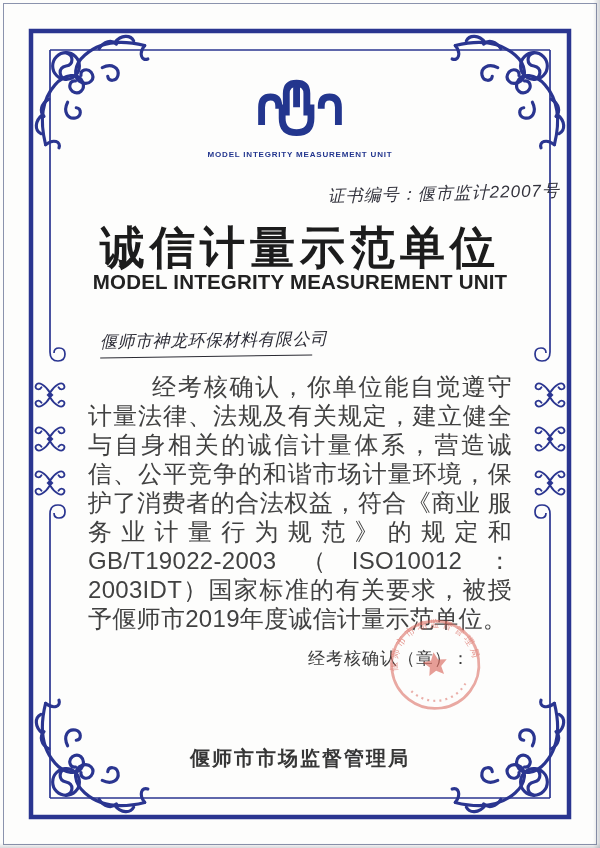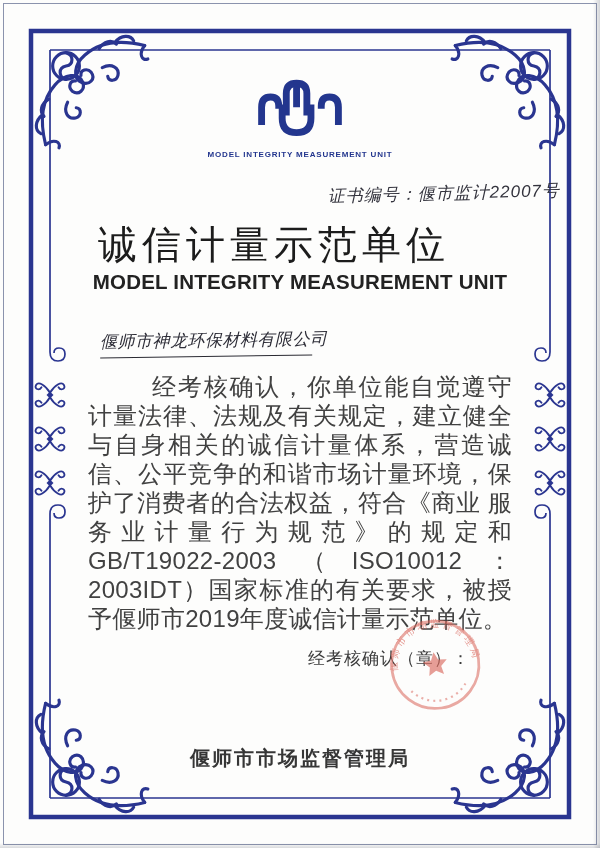--- a/index.html
+++ b/index.html
@@ -23,22 +23,22 @@
   .logo-wrap{position:absolute;left:0;top:74px;width:600px;text-align:center;}
   .logo-mark{width:96px;height:72px;display:block;margin:0 auto;}
   .logo-wordmark{display:block;margin-top:4px;font-size:8px;font-weight:bold;
     letter-spacing:.8px;color:#23368e;}
 
   .cert-no{position:absolute;left:0;top:186px;width:560px;text-align:right;
     font-size:17px;color:#33333d;font-style:italic;transform:rotate(-1.4deg);
     letter-spacing:1px;}
   .handwriting{font-style:italic;}
 
-  .title-cn{position:absolute;left:0;top:218px;width:548px;text-align:center;
-    font-family:"Liberation Serif",serif;font-size:39px;font-weight:400;
+  .title-cn{position:absolute;left:0;top:218px;width:600px;text-align:center;
+    font-family:"Liberation Serif",serif;font-size:45px;font-weight:700;
     color:#1c1c1c;letter-spacing:5px;}
   .title-en{position:absolute;left:0;top:270px;width:600px;text-align:center;
     font-size:20.5px;font-weight:800;color:#222;letter-spacing:0.2px;}
 
   .recipient{position:absolute;left:100px;top:329px;width:212px;
     font-size:17px;color:#2e2e38;font-style:italic;letter-spacing:.5px;
     border-bottom:1.8px solid #2b2b33;padding-bottom:4px;
     transform:rotate(-0.8deg);white-space:nowrap;}
 
   .body-text{position:absolute;left:88px;top:372px;width:424px;

